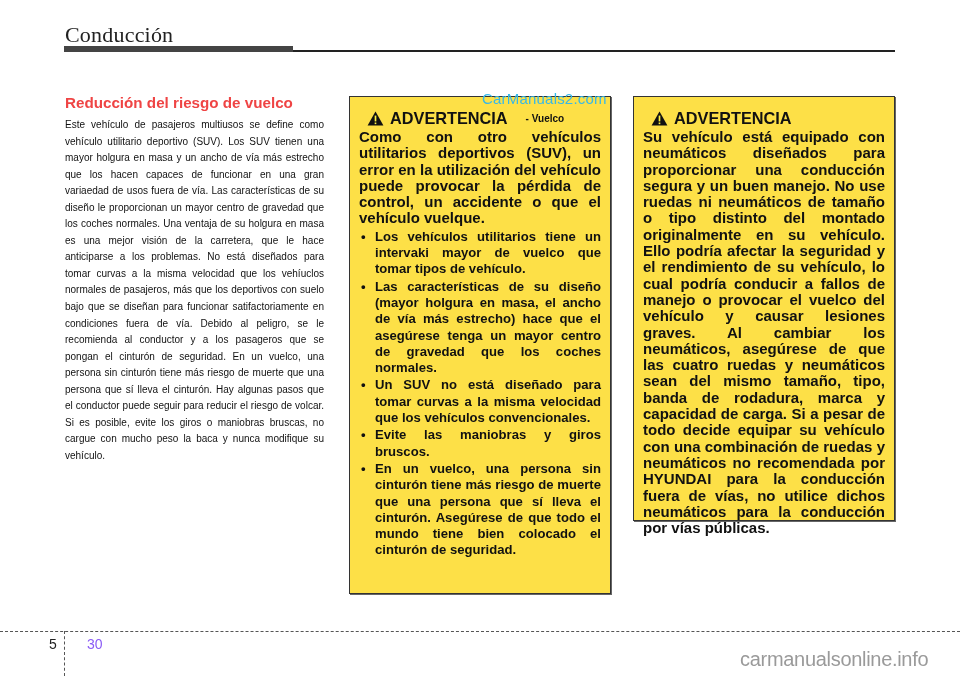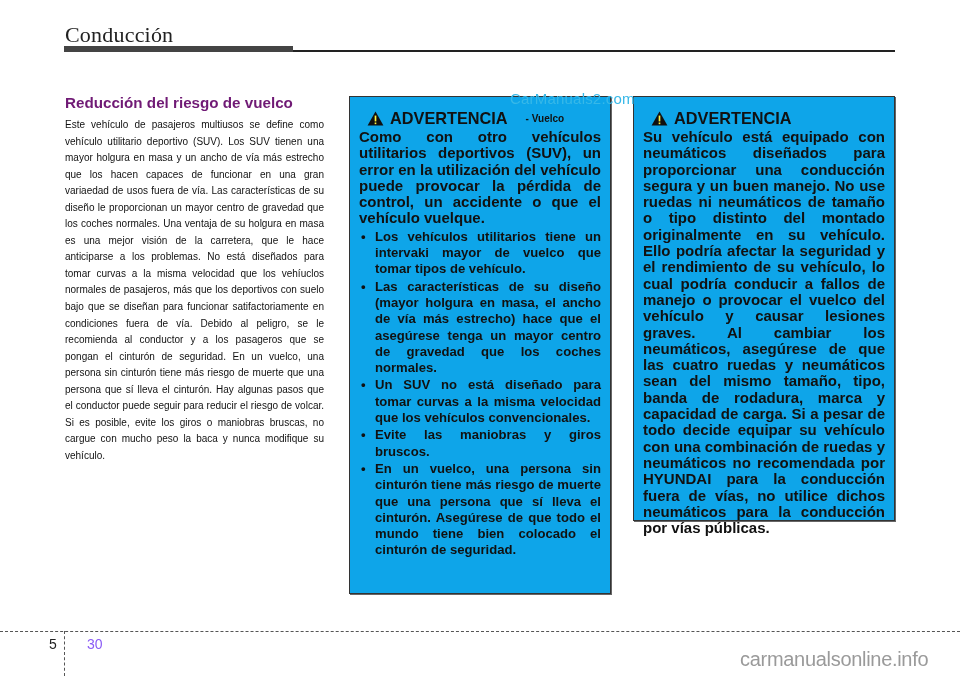--- a/index.html
+++ b/index.html
@@ -1,33 +1,33 @@
 <!DOCTYPE html>
 <html><head>
 <meta charset="utf-8">
 <style>
   html, body { margin:0; padding:0; background:#ffffff; }
   body { width:960px; height:676px; position:relative; overflow:hidden; font-family:"Liberation Sans", sans-serif; color:#111; }
   .header-title { position:absolute; left:65px; top:22px; font-family:"Liberation Serif", serif; font-size:22px; color:#222; letter-spacing:0.2px; }
   .header-bar { position:absolute; left:64px; top:46px; width:229px; height:6px; background:#444; }
   .header-line { position:absolute; left:293px; top:50px; width:602px; height:2px; background:#222; }
   .left-col { position:absolute; left:65px; top:94px; width:259px; }
-  .section-heading { font-weight:bold; font-size:15.2px; margin:0 0 5px 0; line-height:18px; color:#701a75; }
+  .section-heading { font-weight:bold; font-size:15.2px; margin:0 0 5px 0; line-height:18px; color:#ef4444; }
   .body-text { font-size:10px; line-height:16.55px; text-align:justify; margin:0; color:#111; }
-  .warn-box { position:absolute; background:#0ea5e9; border:1px solid #333; box-shadow:1px 1px 0 #666; box-sizing:border-box; padding:12px 9px 8px 9px; }
+  .warn-box { position:absolute; background:#fde047; border:1px solid #333; box-shadow:1px 1px 0 #666; box-sizing:border-box; padding:12px 9px 8px 9px; }
   .warn-box.one { left:349px; top:96px; width:262px; height:498px; }
   .warn-box.two { left:633px; top:96px; width:262px; height:425px; }
   .warn-title { display:flex; align-items:center; font-weight:bold; font-size:16.3px; line-height:19px; margin-bottom:1px; padding-left:8px; }
   .warn-title .sub { font-size:10px; margin-left:18px; }
   .warn-icon { width:17px; height:15px; margin-right:6px; display:inline-block; }
   .warn-text { font-weight:bold; font-size:15px; line-height:16.3px; text-align:justify; margin:0; }
   .warn-list { list-style:none; margin:2px 0 0 0; padding:0; }
   .warn-list li { position:relative; padding-left:16px; font-weight:bold; font-size:13.1px; line-height:16.3px; text-align:justify; margin-bottom:1px; }
   .warn-list li .bullet { position:absolute; left:2px; top:0; }
-  .watermark-top { position:absolute; left:510px; top:90px; font-size:15px; color:#37b8e8; letter-spacing:0.2px; }
+  .watermark-top { position:absolute; left:482px; top:90px; font-size:15px; color:#37b8e8; letter-spacing:0.2px; }
   .footer-line { position:absolute; left:0; top:631px; width:960px; border-top:1px dashed #555; }
   .footer-vline { position:absolute; left:64px; top:631px; height:45px; border-left:1px dashed #555; }
   .page-chapter { position:absolute; left:49px; top:636px; font-size:14px; color:#222; }
   .page-number { position:absolute; left:68px; top:636px; font-size:14px; color:#8b5cf6;margin-left:19px; }
   .watermark-bottom { position:absolute; left:740px; top:648px; font-size:20px; color:#9a9a9a; letter-spacing:-0.3px; }
 </style>
 </head>
 <body>
 
 <div>

